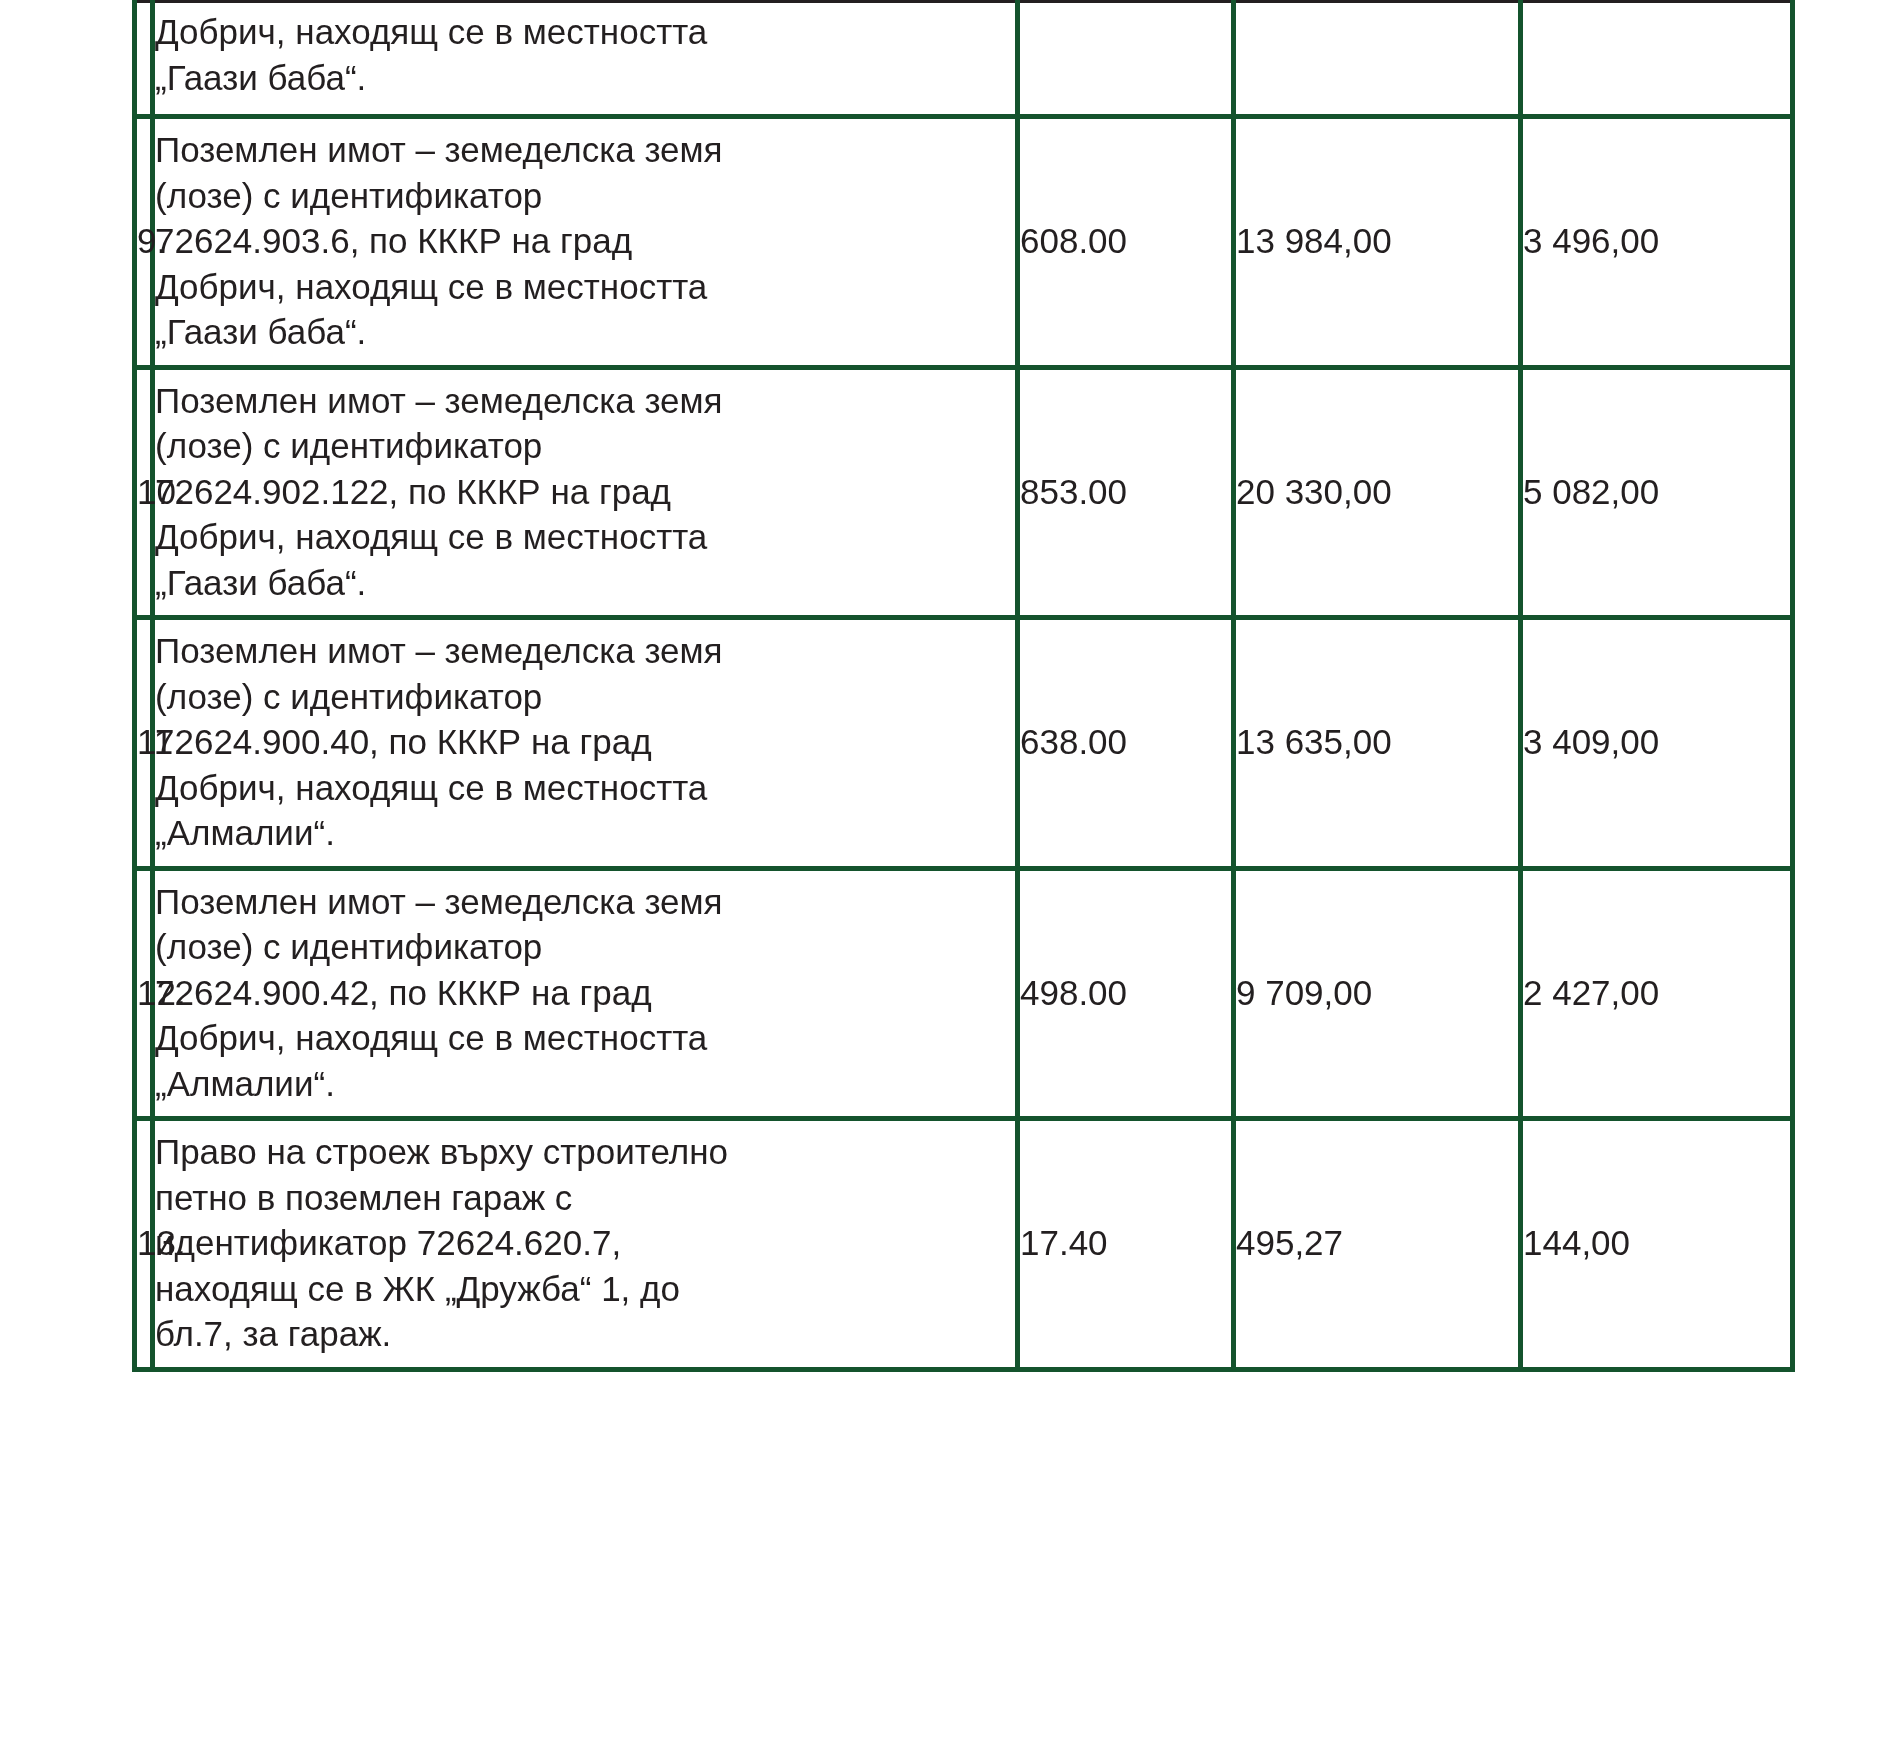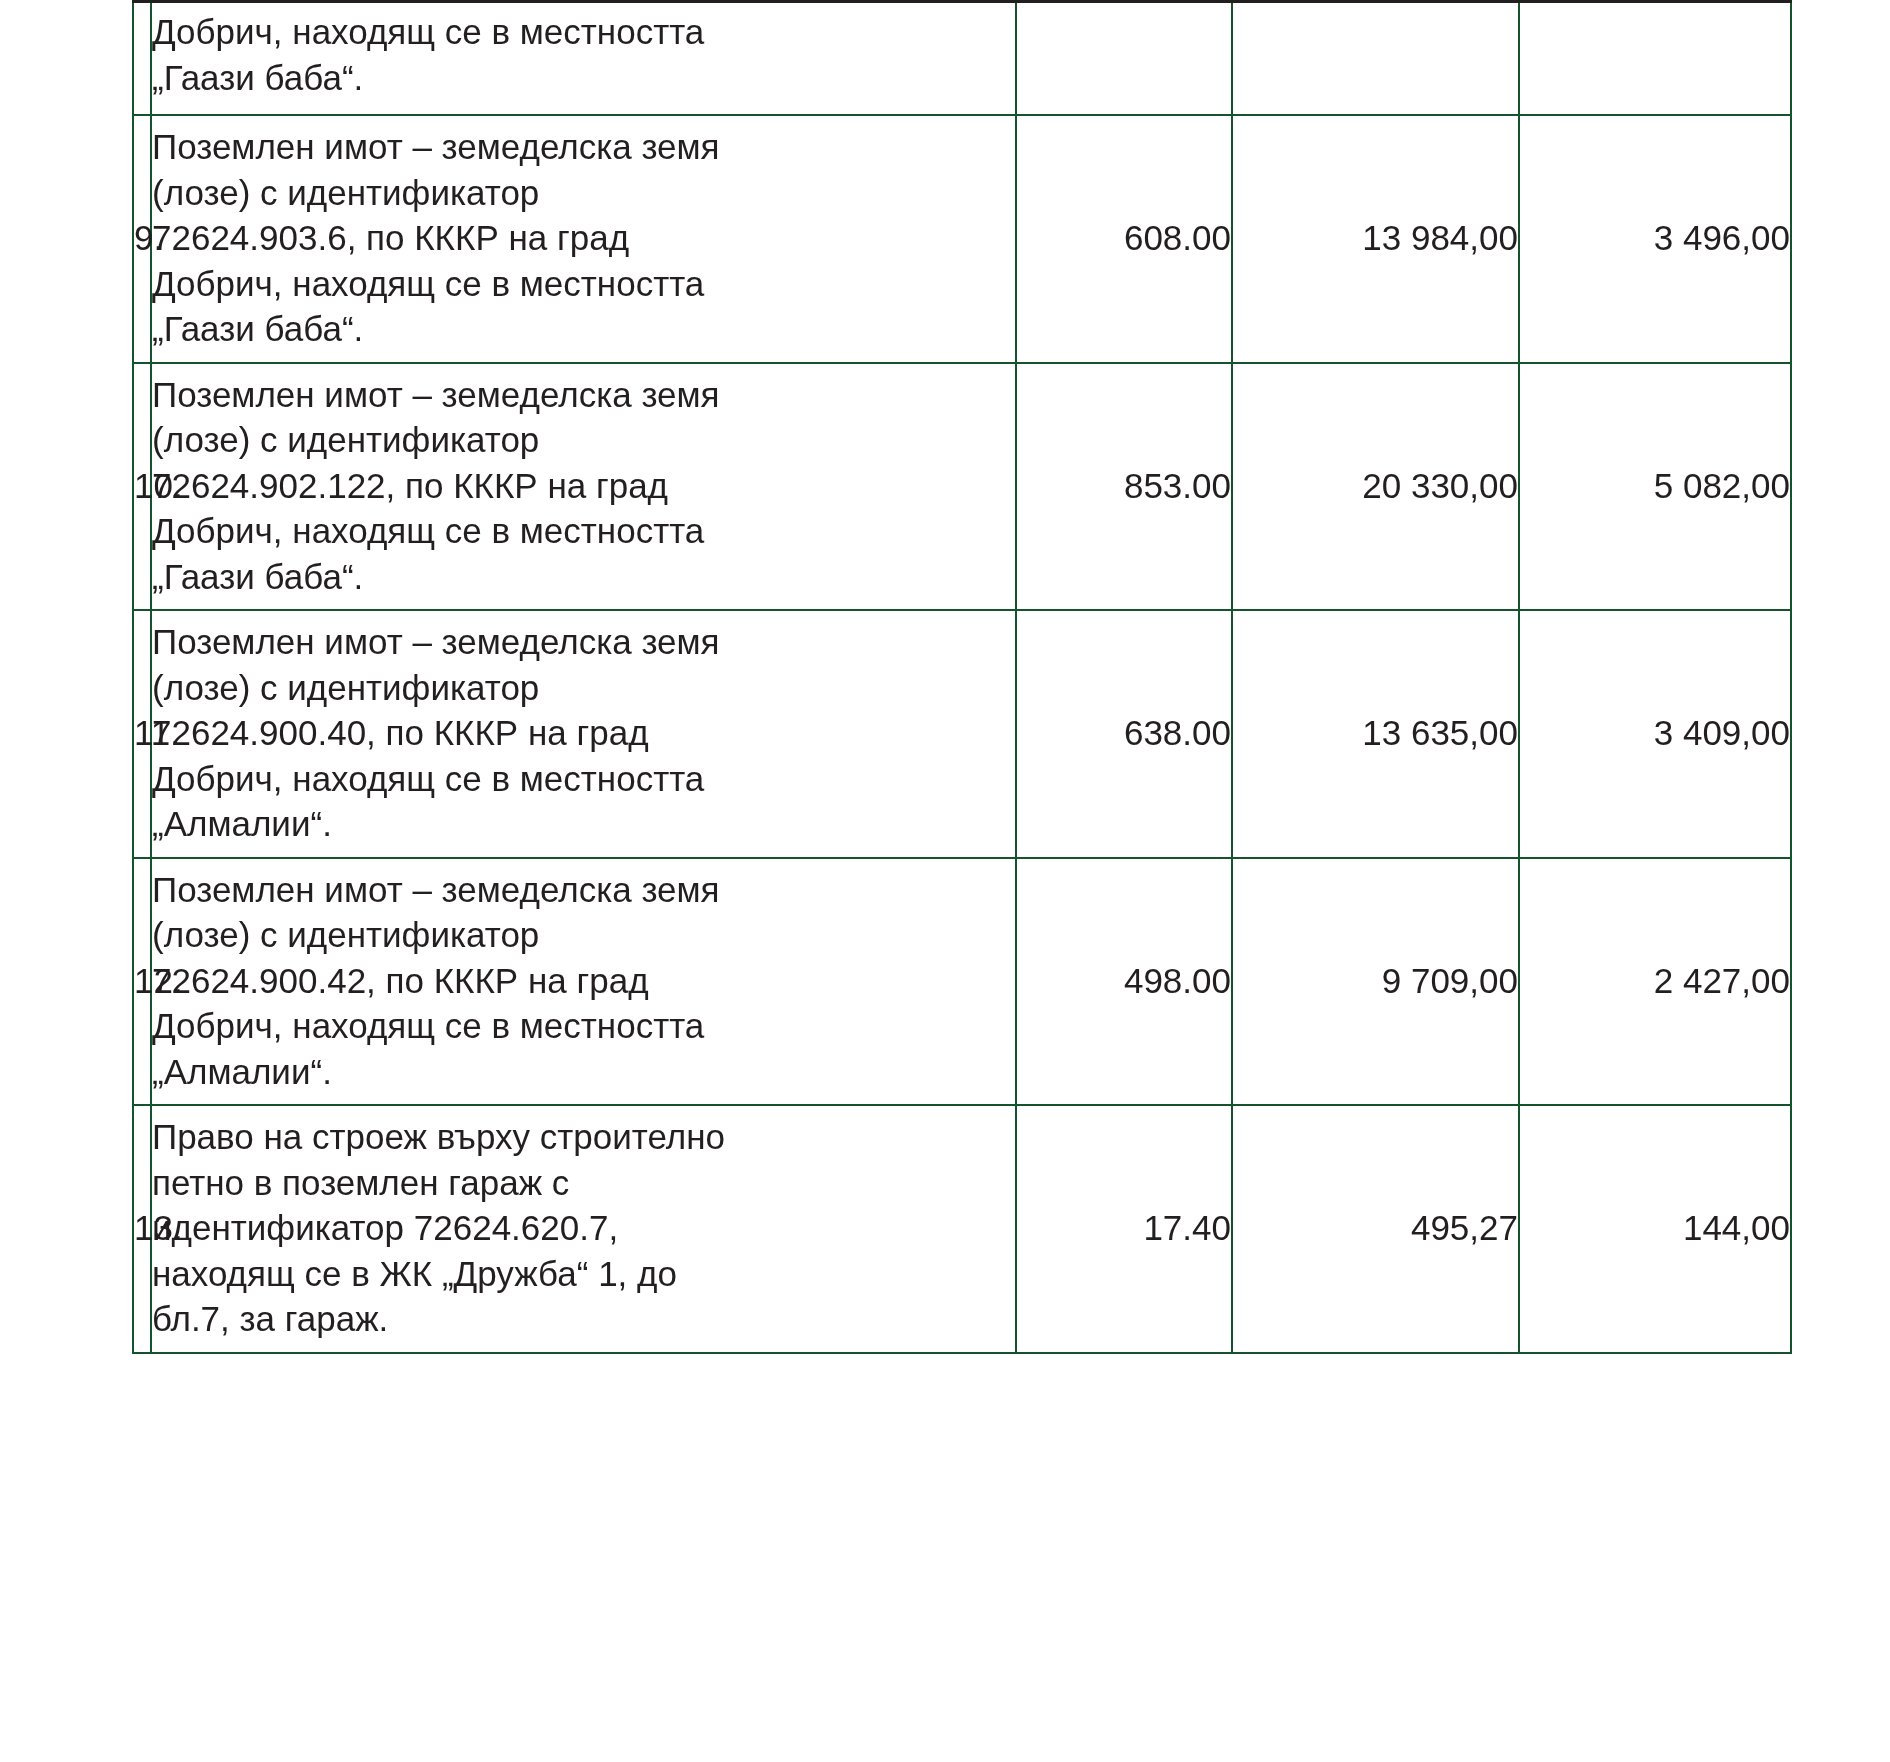--- a/index.html
+++ b/index.html
@@ -27,40 +27,40 @@
     margin-left: 132px;
     margin-top: 0;
   }
   table.doc-table col.c-num   { width: 18px; }
   table.doc-table col.c-desc  { width: 865px; }
   table.doc-table col.c-area  { width: 216px; }
   table.doc-table col.c-val1  { width: 287px; }
   table.doc-table col.c-val2  { width: 272px; }
 
   table.doc-table td {
-    border: 2px solid #14532d;
+    border: 5px solid #14532d;
     vertical-align: middle;
     font-size: 35px;
     line-height: 1.30;
     padding: 8px 0px 10px 0px;
     box-sizing: border-box;
   }
   td.num {
     text-align: center;
     padding-left: 0;
     padding-right: 0;
     white-space: nowrap;
   }
   td.desc {
     text-align: left;
     padding-left: 18px;
     padding-right: 12px;
   }
   td.amt {
-    text-align: right;
+    text-align: left;
     white-space: nowrap;
   }
   
   tr.clipped td {
     border-top: 3px solid #231f20;
     padding-top: 6px;
   }
   tr.clipped td.desc { padding-bottom: 14px; }
   .desc-line { display: block; }
 </style>

